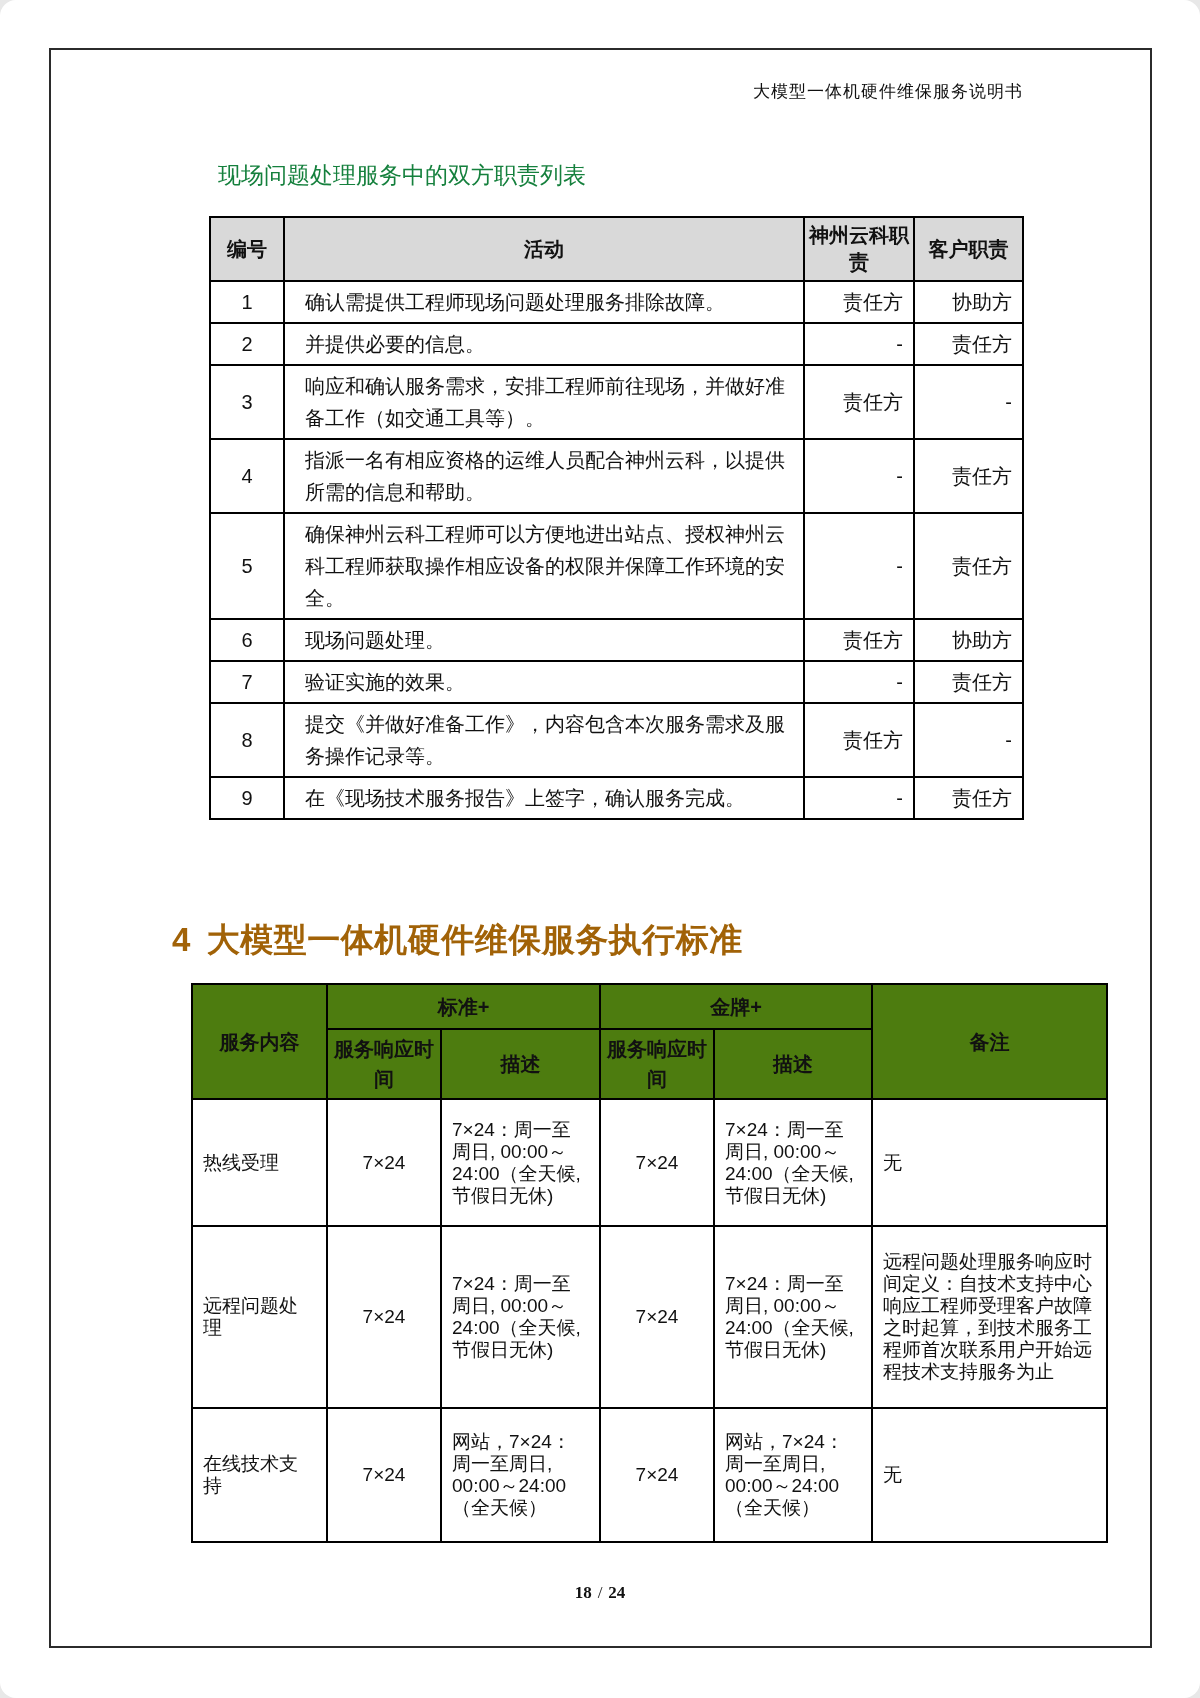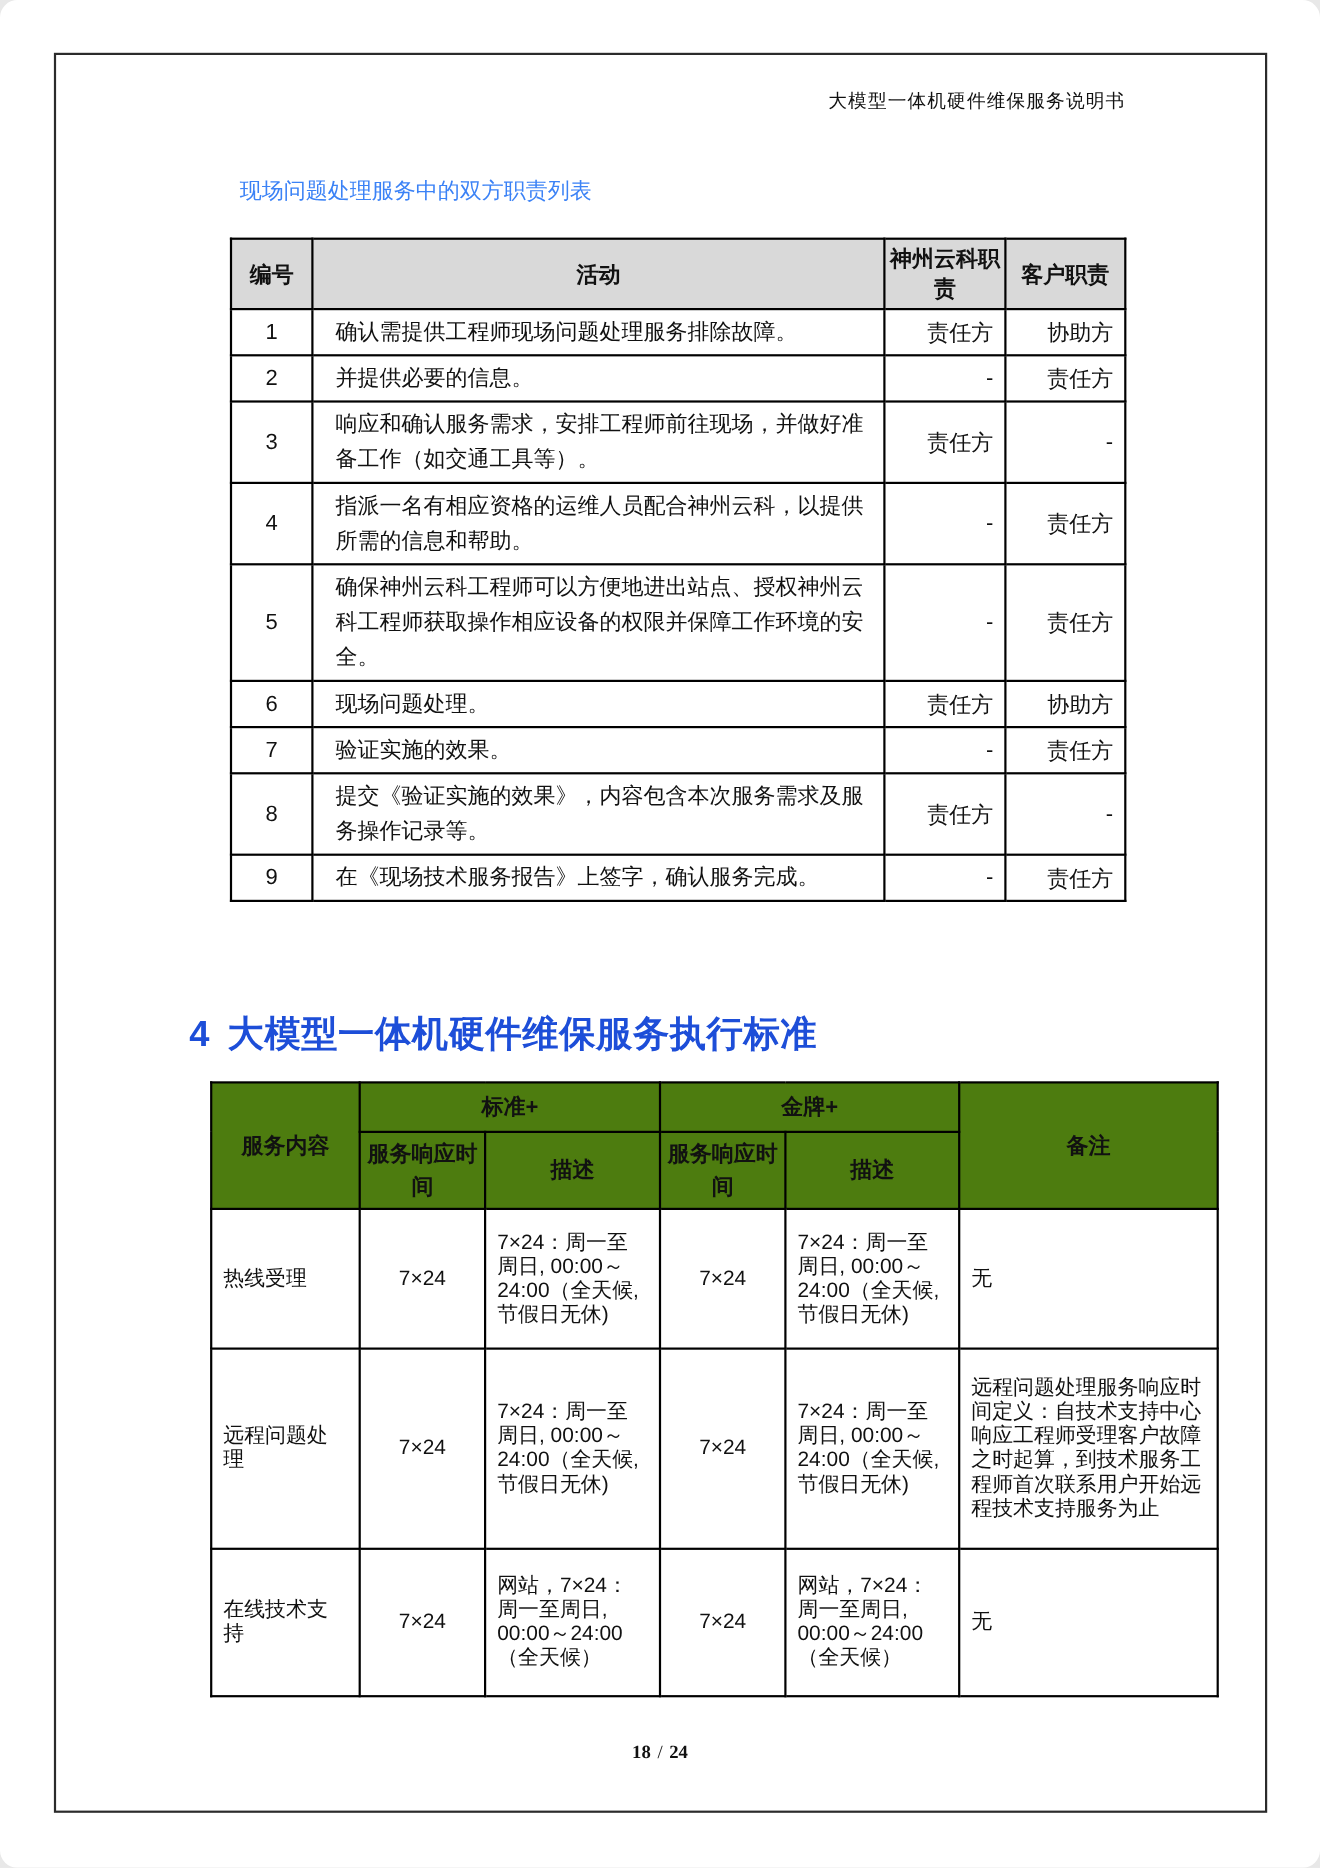--- a/index.html
+++ b/index.html
@@ -11,34 +11,34 @@
   .page-border{
     position:absolute;left:49px;top:48px;width:1099px;height:1596px;
     border:2px solid #2b2b2b;pointer-events:none;
   }
   .doc-header{
     position:absolute;top:80px;right:177px;
     font-family:"Liberation Serif","DejaVu Serif",serif;
     font-size:17px;letter-spacing:1px;color:#111;
   }
   .intro{
-    position:absolute;left:218px;top:160px;font-size:20px;color:#3b82f6;
+    position:absolute;left:218px;top:160px;font-size:23px;color:#15803d;
   }
   table{border-collapse:collapse;table-layout:fixed;}
   td,th{border:2px solid #000;font-weight:normal;vertical-align:middle;
         font-size:20px;color:#111;box-sizing:border-box;}
   .t1{position:absolute;left:209px;top:216px;width:813px;}
   .t1 th{background:#d9d9d9;font-weight:bold;text-align:center;height:64px;padding:4px;}
   .t1 td{padding:4px 10px;}
   .t1 .c-no{text-align:center;}
   .t1 .c-act{text-align:left;padding-left:20px;line-height:32px;}
   .t1 .c-role{text-align:right;}
   .h42{height:42px;} .h74{height:74px;} .h106{height:106px;}
   .section-heading{
-    position:absolute;left:172px;top:918px;font-size:33px;font-weight:bold;color:#1d4ed8;
+    position:absolute;left:172px;top:918px;font-size:33px;font-weight:bold;color:#a16207;
     letter-spacing:0.5px;
   }
   .section-heading .num{margin-right:16px;font-weight:bold;}
   .t2{position:absolute;left:191px;top:983px;width:915px;}
   .t2 th{background:#4d7c0f;font-weight:bold;text-align:center;padding:3px 6px;font-size:20px;line-height:30px;}
   .t2 td{padding:6px 10px;font-size:19px;line-height:22px;text-align:left;}
   .t2 .c-time{text-align:center;}
   .t2 .hr1{height:45px;} .t2 .hr2{height:70px;}
   .t2 .r1 td{height:127px;} .t2 .r2 td{height:182px;} .t2 .r3 td{height:134px;}
   .footer{
@@ -109,21 +109,21 @@
       <td class="c-role">协助方</td>
     </tr>
     <tr class="h42">
       <td class="c-no">7</td>
       <td class="c-act">验证实施的效果。</td>
       <td class="c-role">-</td>
       <td class="c-role">责任方</td>
     </tr>
     <tr class="h74">
       <td class="c-no">8</td>
-      <td class="c-act">提交《验证实施的效果》，内容包含本次服务需求及服务操作记录等。</td>
+      <td class="c-act">提交《并做好准备工作》，内容包含本次服务需求及服务操作记录等。</td>
       <td class="c-role">责任方</td>
       <td class="c-role">-</td>
     </tr>
     <tr class="h42">
       <td class="c-no">9</td>
       <td class="c-act">在《现场技术服务报告》上签字，确认服务完成。</td>
       <td class="c-role">-</td>
       <td class="c-role">责任方</td>
     </tr>
   </tbody>

